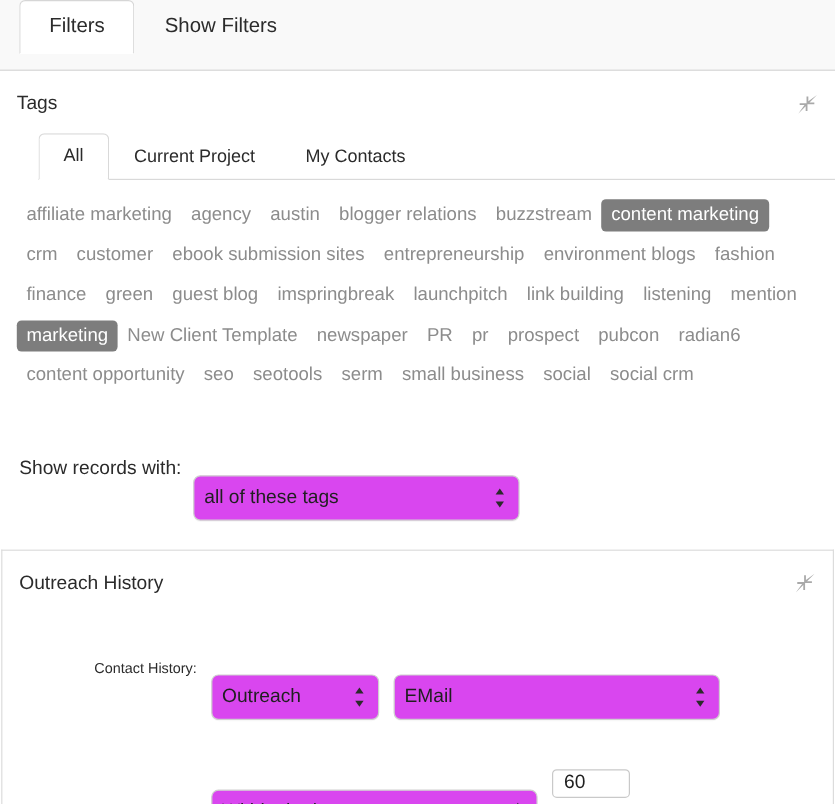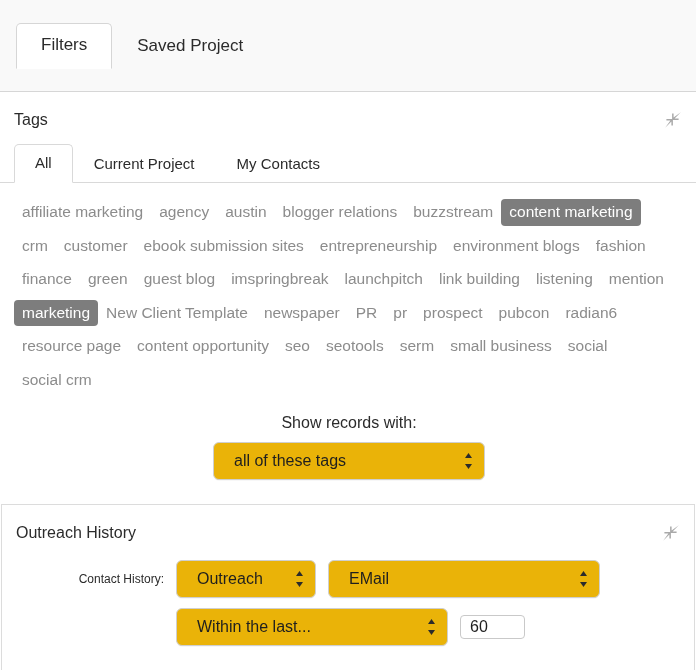--- a/index.html
+++ b/index.html
@@ -15,26 +15,26 @@
     position: relative;
     width: 696px;
     height: 670px;
     overflow: hidden;
     background: #ffffff;
   }
 
   
   .topbar {
     position: relative;
-    height: 92px;
+    height: 59px;
     background: #f9f9f9;
     border-bottom: 1px solid #d6d6d6;
     padding-left: 16px;
     display: flex;
-    align-items: center;
+    align-items: flex-start;
   }
   .topbar .tab {
     position: relative;
     font-size: 17px;
     color: #2b2b2b;
     padding: 11px 24px 12px 24px;
     line-height: 1.2;
     cursor: pointer;
     border: 1px solid transparent;
     border-bottom: none;
@@ -72,23 +72,24 @@
     flex: none;
     cursor: pointer;
     opacity: 0.85;
   }
 
   
   .subtabs {
     position: relative;
     display: flex;
     align-items: flex-end;
-    padding-left: 14px;
+    padding-left: 0;
     border-bottom: 1px solid #d9d9d9;
     height: 44px;
+    margin-left: 32px;
   }
   .subtabs .tab {
     position: relative;
     font-size: 15px;
     color: #2b2b2b;
     padding: 9px 20px 10px 20px;
     line-height: 1.2;
     cursor: pointer;
     border: 1px solid transparent;
     border-bottom: none;
@@ -127,43 +128,43 @@
     background: #7d7d7d;
     color: #ffffff;
   }
 
   
   .records-row {
     display: flex;
     align-items: center;
     padding: 17px 14px 24px 16px;
     gap: 10px;
-    flex-direction: column;
   }
   .field-label {
     font-size: 16px;
     color: #2b2b2b;
     white-space: nowrap;
   }
 
   
   .sel {
     position: relative;
     display: inline-flex;
     align-items: center;
-    background: #eab308;
+    background: #d946ef;
     border: 1px solid #cfcfcf;
     border-radius: 6px;
     height: 38px;
-    padding: 0 34px 0 20px;
+    padding: 0 34px 0 8px;
     font-size: 16px;
     color: #1f1f1f;
     cursor: pointer;
     white-space: nowrap;
     box-shadow: 0 1px 0 rgba(0,0,0,0.03);
+    margin-top: 48px;
   }
   .sel .sel-label { line-height: 1; }
   .sel .arrows {
     position: absolute;
     right: 11px;
     top: 50%;
     transform: translateY(-50%);
     width: 9px;
     height: 18px;
     pointer-events: none;
@@ -222,21 +223,21 @@
 </head>
 <body>
 
 <div class="app">
 
   <div class="topbar">
     <div class="tab active">
       <span>Filters</span>
     </div>
     <div class="tab">
-      <span>Saved Project</span>
+      <span>Show Filters</span>
     </div>
   </div>
 
   <div class="section-tags">
 
     <div class="section-head">
       <div class="section-title">Tags</div>
       <svg class="collapse-icon" viewBox="0 0 18 18">
         <g fill="#9b9b9b">
           <path d="M1.2 16.8 L7.4 10.6 L7.4 14.6 L8.9 14.6 L8.9 8.1 L2.4 8.1 L2.4 9.6 L6.4 9.6 Z"></path>
@@ -279,21 +280,20 @@
         <div class="tag"><span>listening</span></div>
         <div class="tag"><span>mention</span></div>
         <div class="tag selected"><span>marketing</span></div>
         <div class="tag"><span>New Client Template</span></div>
         <div class="tag"><span>newspaper</span></div>
         <div class="tag"><span>PR</span></div>
         <div class="tag"><span>pr</span></div>
         <div class="tag"><span>prospect</span></div>
         <div class="tag"><span>pubcon</span></div>
         <div class="tag"><span>radian6</span></div>
-        <div class="tag"><span>resource page</span></div>
         <div class="tag"><span>content opportunity</span></div>
         <div class="tag"><span>seo</span></div>
         <div class="tag"><span>seotools</span></div>
         <div class="tag"><span>serm</span></div>
         <div class="tag"><span>small business</span></div>
         <div class="tag"><span>social</span></div>
         <div class="tag"><span>social crm</span></div>
       </div>
 
     <div class="records-row">

